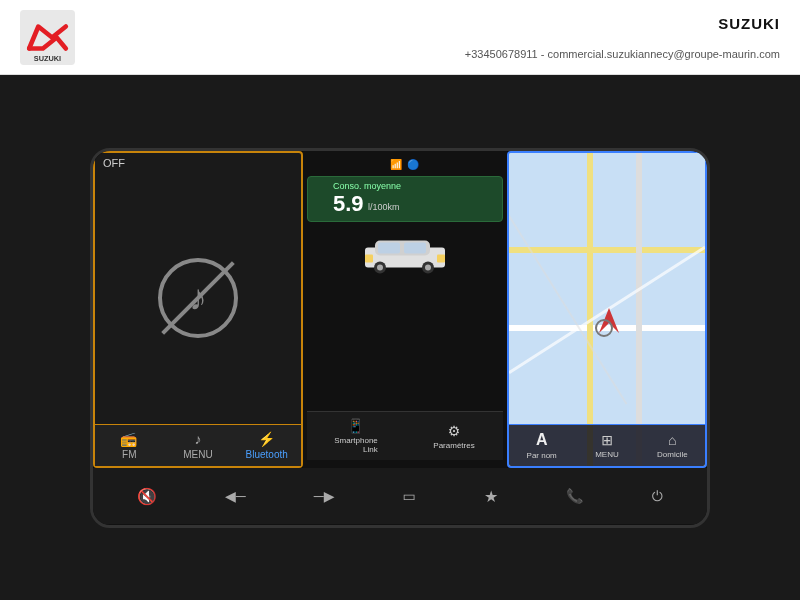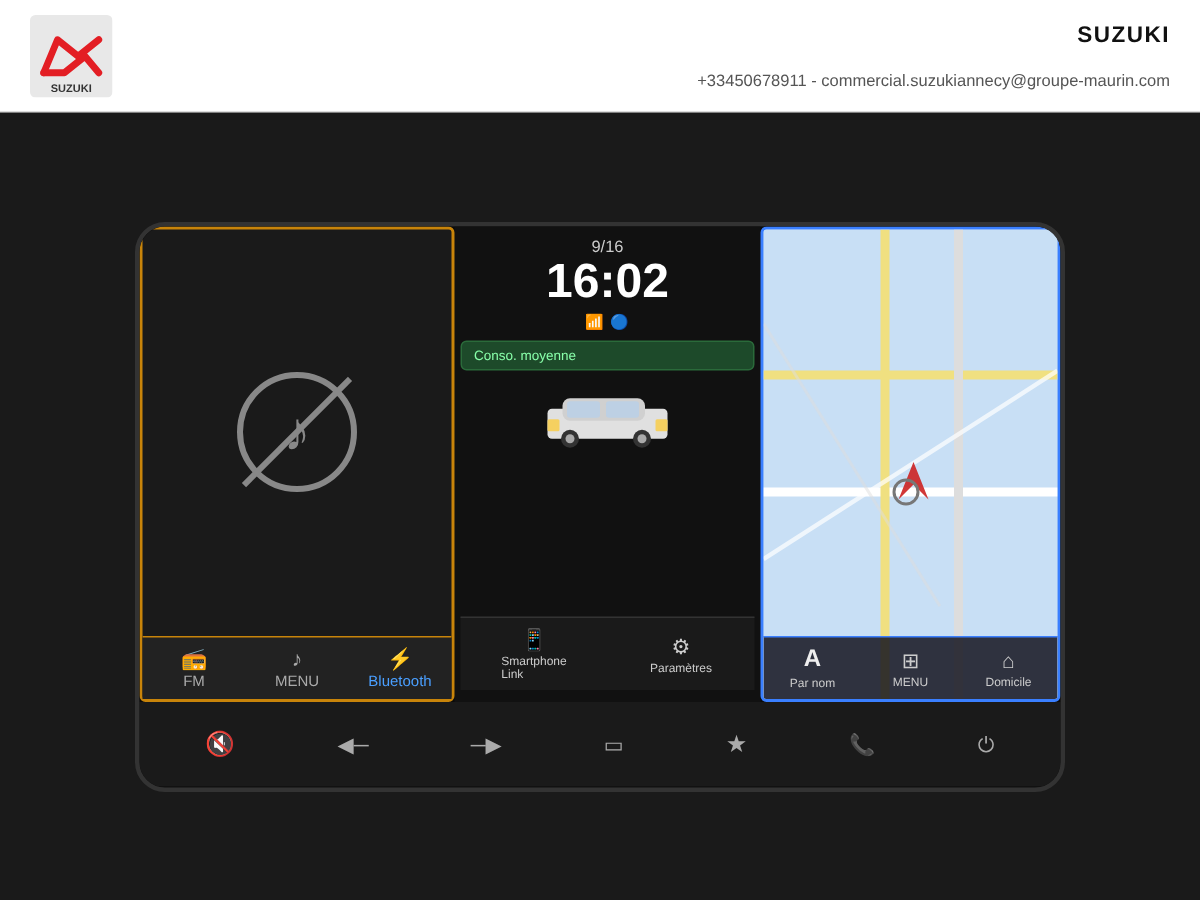--- a/index.html
+++ b/index.html
@@ -181,21 +181,21 @@
       margin-bottom: 6px;
     }
     .status-icon {
       font-size: 10px;
       color: #aaa;
     }
     .conso-card {
       background: #1d4a2a;
       border: 1px solid #2a6a3a;
       border-radius: 4px;
-      padding: 4px 8px;
+      padding: 4px 25px;
       width: 100%;
       margin-bottom: 8px;
     }
     .conso-label {
       font-size: 9px;
       color: #8fa;
     }
     .conso-value {
       font-size: 22px;
       font-weight: bold;
@@ -223,21 +223,21 @@
       cursor: pointer;
     }
     .center-btn .btn-icon {
       font-size: 14px;
       color: #ccc;
       margin-bottom: 2px;
     }
     .center-btn .btn-label {
       font-size: 8px;
       color: #ccc;
-      text-align: left;
+      text-align: right;
     }
 
     
     .right-panel {
       width: 200px;
       height: 100%;
       background: #b8d4f0;
       position: relative;
       border: 2px solid #3a7fff;
       border-radius: 4px;
@@ -335,20 +335,21 @@
       <span>commercial.suzukiannecy@groupe-maurin.com</span>
     </div>
   </div>
 </div>
 
 <div class="main-area">
   <div class="car-screen">
     <div class="screen-content">
 
       <div class="left-panel">
+        <div class="off-label">OFF</div>
         <div class="no-music-icon">
           <div class="no-music-circle">
             <span class="music-note-icon">♪</span>
           </div>
         </div>
         <div class="left-bottom-bar">
           <div class="left-btn">
             <span class="btn-icon">📻</span>
             <span class="btn-label">FM</span>
           </div>
@@ -357,30 +358,30 @@
             <span class="btn-label">MENU</span>
           </div>
           <div class="left-btn">
             <span class="btn-icon bluetooth-label">⚡</span>
             <span class="btn-label bluetooth-label">Bluetooth</span>
           </div>
         </div>
       </div>
 
       <div class="center-panel">
-        <div class="date-time">
-          <div class="date-text">9/16</div>
-          <div class="time-text">16:02</div>
-        </div>
         <div class="icons-row">
           <span class="status-icon">📶</span>
           <span class="status-icon">🔵</span>
         </div>
         <div class="conso-card">
           <div class="conso-label">Conso. moyenne</div>
+          <div>
+            <span class="conso-value">5.9</span>
+            <span class="conso-unit">l/100km</span>
+          </div>
         </div>
 
         <svg class="car-svg" viewBox="0 0 90 45" xmlns="http://www.w3.org/2000/svg">
           <rect x="5" y="15" width="80" height="20" rx="3" fill="#e0e0e0"></rect>
           <rect x="15" y="8" width="55" height="15" rx="5" fill="#d0d0d0"></rect>
           <rect x="18" y="10" width="22" height="11" rx="2" fill="#b8cfe8" opacity="0.8"></rect>
           <rect x="44" y="10" width="22" height="11" rx="2" fill="#b8cfe8" opacity="0.8"></rect>
           <circle cx="20" cy="35" r="6" fill="#333"></circle>
           <circle cx="20" cy="35" r="3" fill="#aaa"></circle>
           <circle cx="68" cy="35" r="6" fill="#333"></circle>

